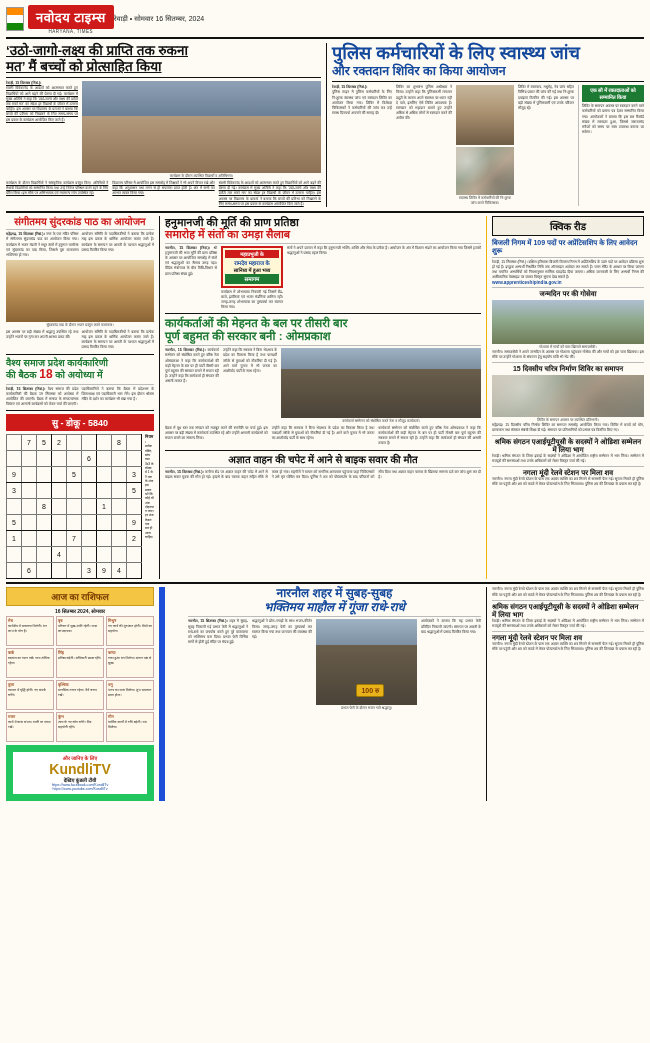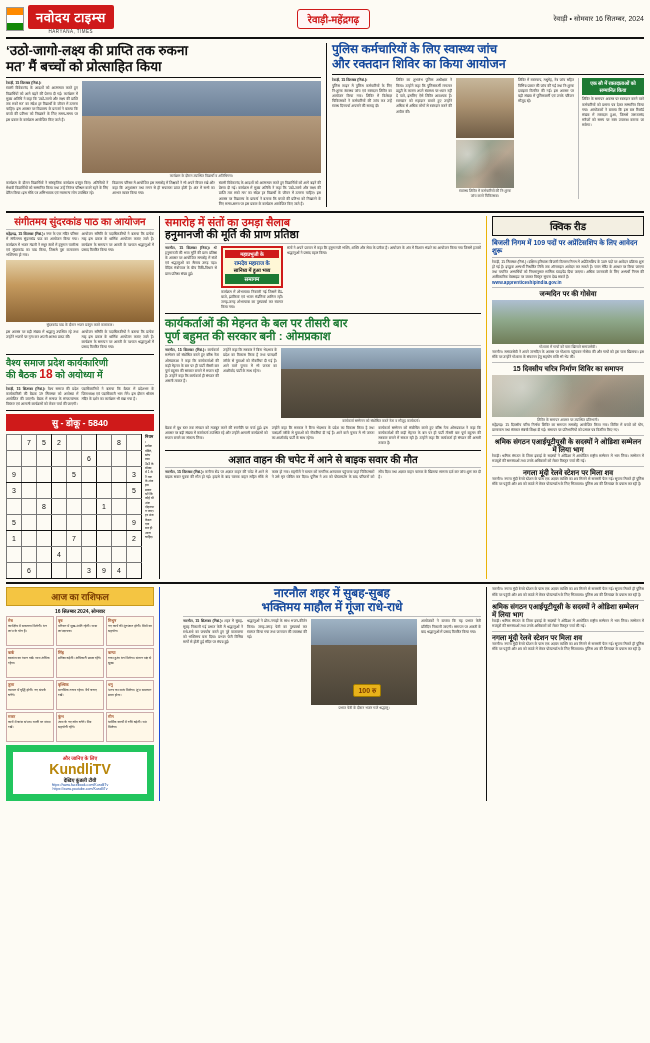--- a/index.html
+++ b/index.html
@@ -88,29 +88,26 @@
 <div class="page">
 
   <div class="masthead">
     <div style="display:flex;align-items:center;">
       <div class="flagbox"></div>
       <div class="logo-wrap">
         <div class="logo-red">नवोदय टाइम्स</div>
         <div class="logo-sub">HARYANA, TIMES</div>
       </div>
     </div>
-    <div class="mast-mid">
-      <span class="edition">रेवाड़ी-महेंद्रगढ़</span>
-    </div>
     <div class="mast-right">रेवाड़ी • सोमवार 16 सितम्बर, 2024</div>
   </div>
 
   <div class="cols" style="margin-top:4px;">
 
-    <div style="flex:0 0 315px;">
+    <div style="flex:0 0 315px;text-decoration:underline;">
       <div class="hl" style="font-size:13.5px;">‘उठो-जागो-लक्ष्य की प्राप्ति तक रुकना</div>
       <div class="hl" style="font-size:13.5px;margin-top:1px;">मत’ मैं बच्चों को प्रोत्साहित किया</div>
       <div class="rule"></div>
       <div style="display:flex;gap:4px;">
         <div style="flex:0 0 72px;">
           <div class="body-text" style="font-weight:bold;">रेवाड़ी, 15 सितम्बर (निसं.)।</div>
           <div class="body-text">स्वामी विवेकानंद के आदर्शों को आत्मसात करते हुए विद्यार्थियों को आगे बढ़ने की प्रेरणा दी गई। कार्यक्रम में मुख्य अतिथि ने कहा कि ‘उठो-जागो और लक्ष्य की प्राप्ति तक रुको मत’ का संदेश हर विद्यार्थी के जीवन में उतरना चाहिए। इस अवसर पर विद्यालय के प्राचार्य ने बताया कि बच्चों की प्रतिभा को निखारने के लिए समय-समय पर इस प्रकार के कार्यक्रम आयोजित किए जाते हैं।</div>
         </div>
         <div style="flex:1;">
           <div class="ph people" style="height:92px;"></div>
@@ -118,21 +115,21 @@
         </div>
       </div>
       <div style="display:flex;gap:4px;margin-top:2px;">
         <div style="flex:1;" class="body-text">कार्यक्रम के दौरान विद्यार्थियों ने सांस्कृतिक कार्यक्रम प्रस्तुत किए। अतिथियों ने मेधावी विद्यार्थियों को सम्मानित किया तथा उन्हें निरंतर परिश्रम करते रहने के लिए प्रेरित किया। इस मौके पर अभिभावक एवं गणमान्य लोग उपस्थित रहे।</div>
         <div style="flex:1;" class="body-text">विद्यालय परिसर में आयोजित इस समारोह में शिक्षकों ने भी अपने विचार रखे और कहा कि अनुशासन तथा लगन से ही सफलता प्राप्त होती है। अंत में सभी का आभार व्यक्त किया गया।</div>
         <div style="flex:1;" class="body-text">स्वामी विवेकानंद के आदर्शों को आत्मसात करते हुए विद्यार्थियों को आगे बढ़ने की प्रेरणा दी गई। कार्यक्रम में मुख्य अतिथि ने कहा कि ‘उठो-जागो और लक्ष्य की प्राप्ति तक रुको मत’ का संदेश हर विद्यार्थी के जीवन में उतरना चाहिए। इस अवसर पर विद्यालय के प्राचार्य ने बताया कि बच्चों की प्रतिभा को निखारने के लिए समय-समय पर इस प्रकार के कार्यक्रम आयोजित किए जाते हैं।</div>
       </div>
     </div>
 
     <div style="flex:1;border-left:1px solid #111;padding-left:5px;">
-      <div class="hl blue" style="font-size:12px;">पुलिस कर्मचारियों के लिए स्वास्थ्य जांच</div>
+      <div class="hl blue" style="font-size:18px;">पुलिस कर्मचारियों के लिए स्वास्थ्य जांच</div>
       <div class="hl blue" style="font-size:12.5px;margin-top:1px;">और रक्तदान शिविर का किया आयोजन</div>
       <div class="rule"></div>
       <div style="display:flex;gap:4px;">
         <div style="flex:0 0 60px;">
           <div class="body-text" style="font-weight:bold;">रेवाड़ी, 15 सितम्बर (निसं.)।</div>
           <div class="body-text">पुलिस लाइन में पुलिस कर्मचारियों के लिए नि:शुल्क स्वास्थ्य जांच एवं रक्तदान शिविर का आयोजन किया गया। शिविर में विशेषज्ञ चिकित्सकों ने कर्मचारियों की जांच कर उन्हें स्वस्थ दिनचर्या अपनाने की सलाह दी।</div>
         </div>
         <div style="flex:0 0 56px;">
           <div class="body-text">शिविर का शुभारंभ पुलिस अधीक्षक ने किया। उन्होंने कहा कि पुलिसकर्मी लगातार ड्यूटी के कारण अपने स्वास्थ्य पर ध्यान नहीं दे पाते, इसलिए ऐसे शिविर आवश्यक हैं। रक्तदान को महादान बताते हुए उन्होंने अधिक से अधिक लोगों से रक्तदान करने की अपील की।</div>
         </div>
@@ -294,22 +291,22 @@
             </tbody>
         </table>
         <div style="flex:1;">
           <div style="font-size:4.2px;font-weight:bold;">नियम :</div>
           <div class="tiny">प्रत्येक पंक्ति, स्तंभ तथा 3x3 के बॉक्स में 1 से 9 तक के अंक इस प्रकार भरें कि कोई भी अंक दोहराया न जाए। हर अंक केवल एक बार ही आना चाहिए।</div>
         </div>
       </div>
     </div>
 
     <div style="flex:1;border-left:1px solid #111;padding-left:5px;">
+      <div class="hl" style="font-size:11px;">हनुमानजी की मूर्ति की प्राण प्रतिष्ठा</div>
       <div class="hl red" style="font-size:11px;">समारोह में संतों का उमड़ा सैलाब</div>
-      <div class="hl" style="font-size:11px;">हनुमानजी की मूर्ति की प्राण प्रतिष्ठा</div>
       <div class="thinrule"></div>
       <div style="display:flex;gap:4px;">
         <div style="flex:0 0 52px;" class="body-text">
           <b>नारनौल, 15 सितम्बर (निसं.)।</b>
           <span>श्री हनुमानजी की भव्य मूर्ति की प्राण प्रतिष्ठा के अवसर पर आयोजित समारोह में संतों एवं श्रद्धालुओं का सैलाब उमड़ पड़ा। वैदिक मंत्रोच्चार के बीच विधि-विधान से प्राण प्रतिष्ठा संपन्न हुई।</span>
         </div>
         <div style="flex:0 0 62px;">
           <div style="border:2px solid #cf1a1a;background:#fff7d6;padding:2px;text-align:center;">
             <div style="background:#cf1a1a;color:#fff;font-size:5px;font-weight:bold;padding:1px;">महाप्रभुजी के</div>
             <div style="font-size:5.5px;font-weight:bold;color:#14489c;margin-top:1px;">रामदेव महाराज के</div>
@@ -399,23 +396,23 @@
         </div>
       <div class="adbox" style="margin-top:3px;padding:3px;text-align:center;">
         <div style="font-size:5px;color:#cf1a1a;font-weight:bold;">और जानिए के लिए</div>
         <div style="font-size:14px;font-weight:bold;color:#b8860b;">KundliTV</div>
         <div style="font-size:5px;font-weight:bold;">देखिए कुंडली टीवी</div>
         <div style="font-size:3.6px;color:#14489c;word-break:break-all;">https://www.facebook.com/KundliTv</div>
         <div style="font-size:3.6px;color:#14489c;word-break:break-all;">https://www.youtube.com/KundliTv</div>
       </div>
     </div>
 
-    <div style="flex:1;border-left:1px solid #1d4ed8;padding-left:23px;">
+    <div style="flex:1;border-left:6px solid #1d4ed8;padding-left:23px;">
       <div class="hl blue" style="font-size:12px;text-align:center;">नारनौल शहर में सुबह-सुबह</div>
-      <div class="hl blue" style="font-size:12px;text-align:center;">भक्तिमय माहौल में गूंजा राधे-राधे</div>
+      <div class="hl blue" style="font-size:12px;text-align:center;font-style:italic;">भक्तिमय माहौल में गूंजा राधे-राधे</div>
       <div class="thinrule"></div>
       <div style="display:flex;gap:4px;">
         <div style="flex:0 0 60px;" class="body-text">
           <b>नारनौल, 15 सितम्बर (निसं.)।</b>
           <span>शहर में सुबह-सुबह निकाली गई प्रभात फेरी में श्रद्धालुओं ने राधे-राधे का जयघोष करते हुए पूरे वातावरण को भक्तिमय बना दिया। प्रभात फेरी विभिन्न मार्गों से होती हुई मंदिर पर संपन्न हुई।</span>
         </div>
         <div style="flex:0 0 60px;" class="body-text">श्रद्धालुओं ने ढोल-नगाड़ों के साथ भजन-कीर्तन किया। जगह-जगह फेरी का पुष्पवर्षा कर स्वागत किया गया तथा जलपान की व्यवस्था की गई।</div>
         <div style="flex:1;position:relative;">
           <div class="ph crowd" style="height:86px;"></div>
           <div style="position:absolute;left:40%;bottom:14px;background:#e8b21a;border:1px solid #a07b00;color:#7a3b00;font-weight:bold;font-size:7px;padding:1px 4px;border-radius:2px;">100 रु</div>

